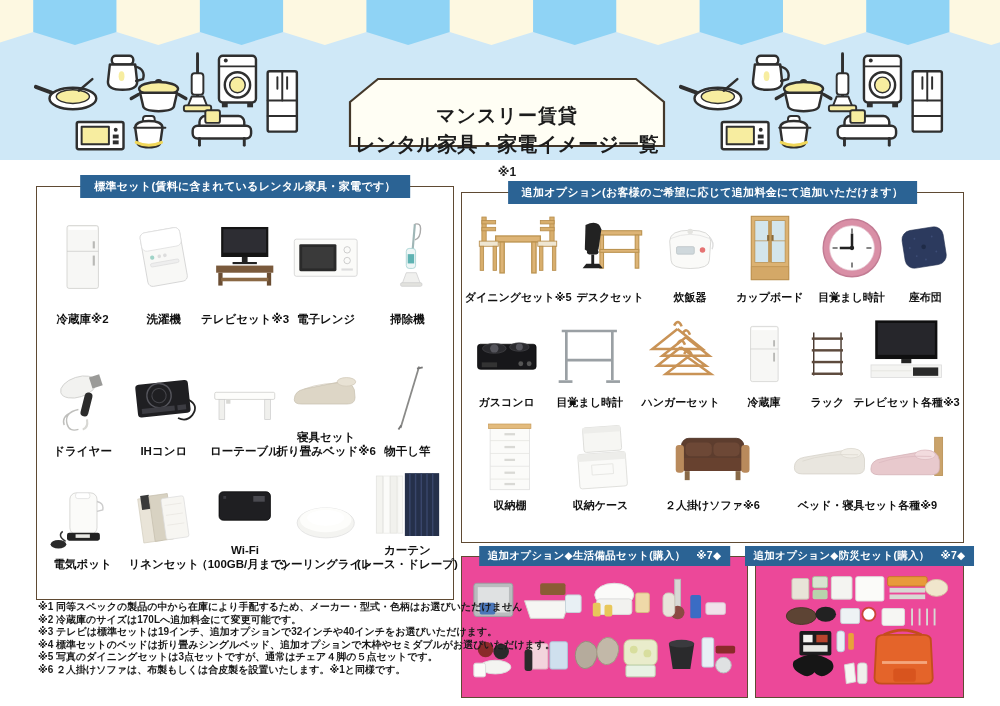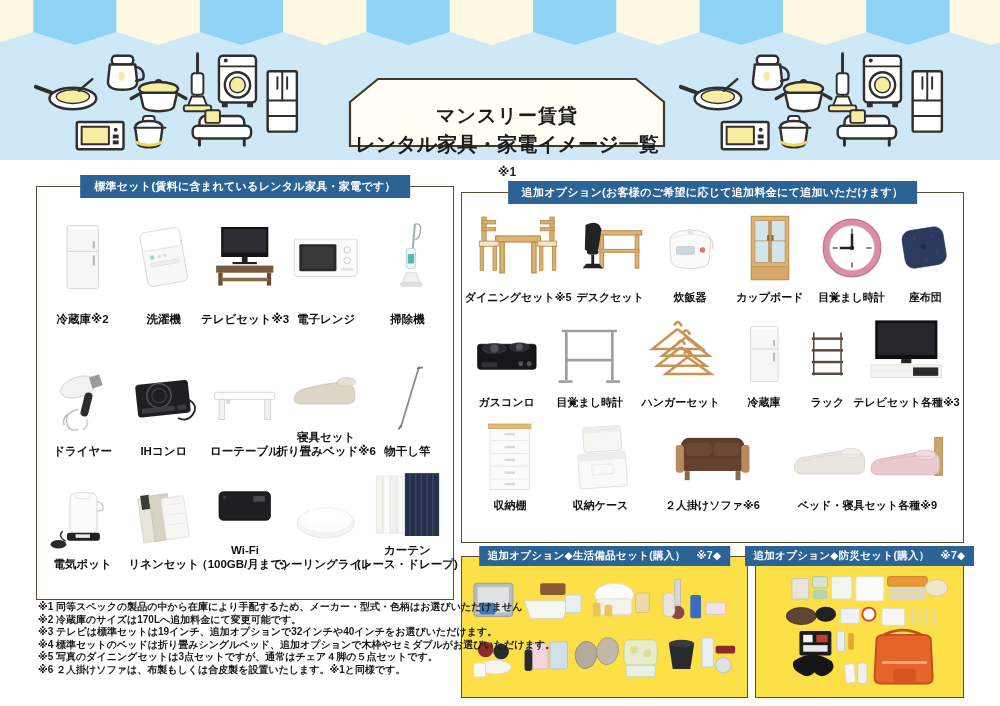--- a/index.html
+++ b/index.html
@@ -37,21 +37,21 @@
   .art{width:100%;display:flex;align-items:center;justify-content:center;}
   .art svg{width:88%;height:100%;}
   .plabel{font-weight:700;font-size:11.5px;line-height:1.2;text-align:center;color:#111;white-space:nowrap;}
   .panel.optional .plabel{font-size:11px;}
   .std-r0 .art{height:112px;} .std-r1 .art{height:94px;} .std-r2 .art{height:76px;}
   .std-r0{margin-top:14px;} .std-r1{margin-top:10px;} .std-r2{margin-top:10px;}
   .opt-r0 .art{height:86px;} .opt-r1 .art{height:84px;} .opt-r2 .art{height:82px;}
   .opt-r0{margin-top:12px;} .opt-r1{margin-top:8px;} .opt-r2{margin-top:8px;}
 
   
-  .pbox{position:absolute;border:1.6px solid #5f4a33;background:#fde047;}
+  .pbox{position:absolute;border:1.6px solid #5f4a33;background:#ec4899;}
   .pbox .panel-header{font-size:10.5px;padding:3px 9px;top:-11px;}
   .pbox-goods{left:461px;top:556px;width:285px;height:140px;}
   .pbox-bousai{left:755px;top:556px;width:207px;height:140px;}
   .pbox .collage{position:absolute;left:6px;right:6px;top:14px;bottom:4px;display:flex;align-items:center;justify-content:center;}
   .pbox .collage svg{width:100%;height:100%;}
 
   
   .footnotes{position:absolute;left:38px;top:601px;width:424px;}
   .fline{font-size:10px;font-weight:700;color:#1b1b1b;line-height:12.6px;white-space:nowrap;}
 </style>

